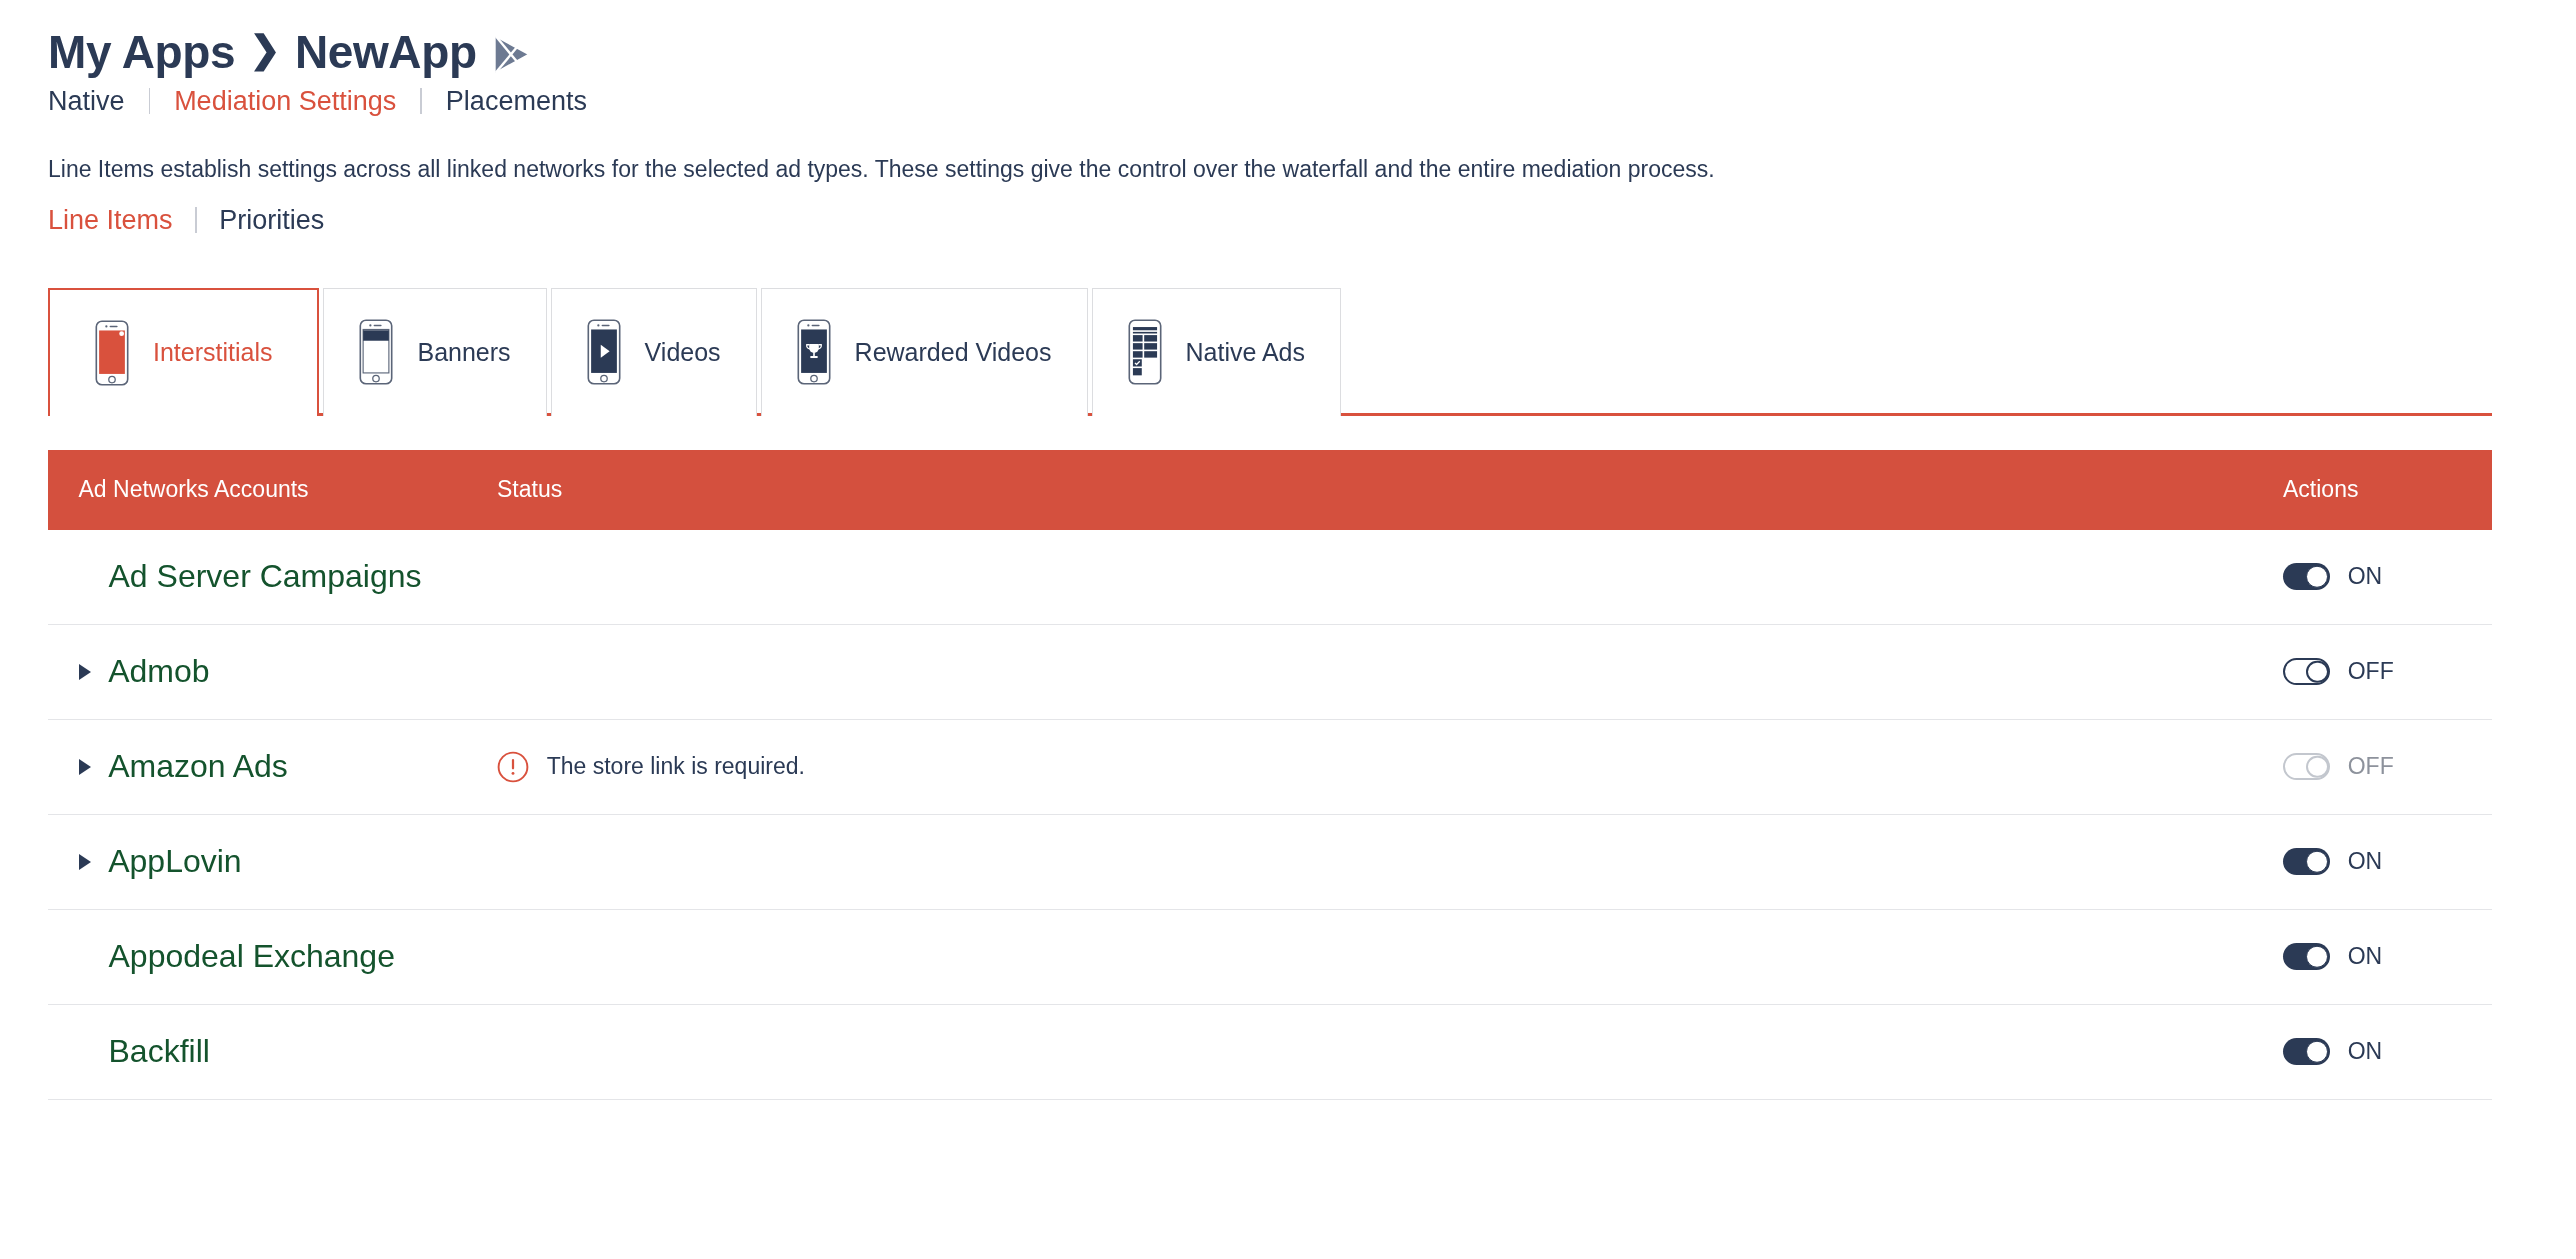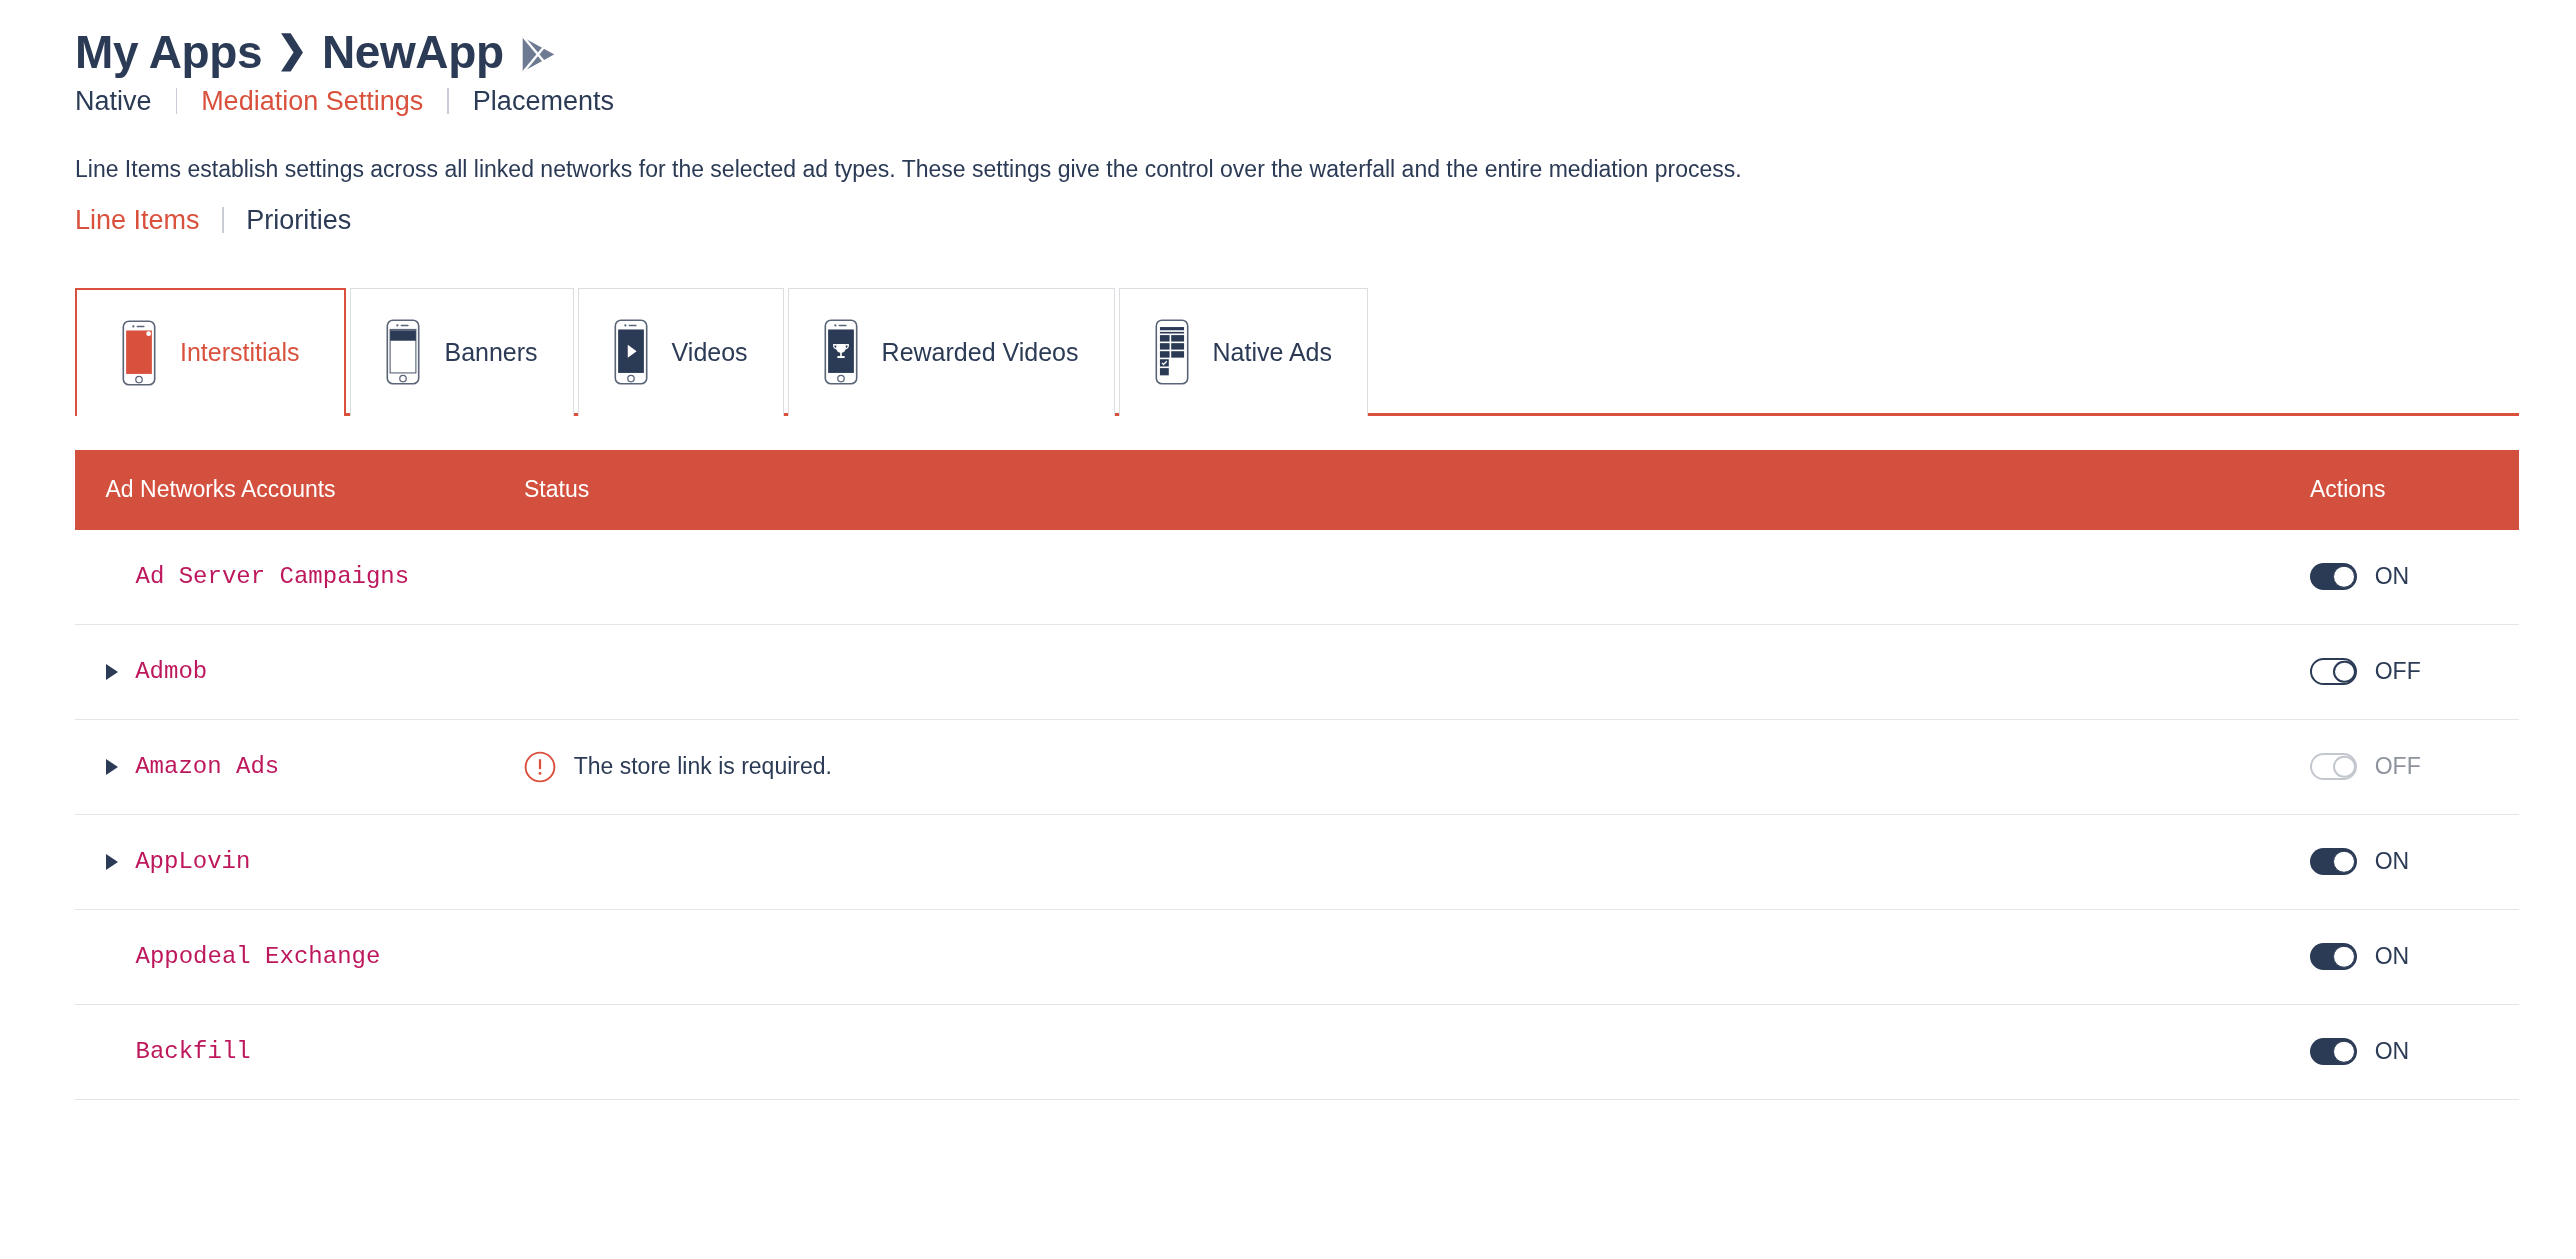--- a/index.html
+++ b/index.html
@@ -9,21 +9,21 @@
     height: 1260px;
     background: #ffffff;
     font-family: "Liberation Sans", sans-serif;
     overflow: hidden;
   }
 
   .page {
     position: relative;
     width: 2576px;
     height: 1260px;
-    padding-left: 75px;
+    padding-left: 48px;
   }
 
   
   .breadcrumb {
     display: flex;
     align-items: center;
     padding-top: 42px;
     height: 61px;
   }
   .breadcrumb-text {
@@ -170,23 +170,22 @@
     height: 95px;
     border-bottom: 1.6px solid #e4e5e8;
   }
   .trow:first-of-type { border-top: none; }
 
   .cell-network {
     width: 449px;
     display: flex;
     align-items: center;
     padding-left: 30.5px;
-    font-size: 24px;
-    color: #be185d;
-    font-family: Liberation Mono, monospace;
+    font-size: 32px;
+    color: #14532d;
   }
   .caret {
     width: 0;
     height: 0;
     border-top: 8.8px solid transparent;
     border-bottom: 8.8px solid transparent;
     border-left: 12px solid #2b3a55;
     margin-right: 17.7px;
     flex: none;
   }

